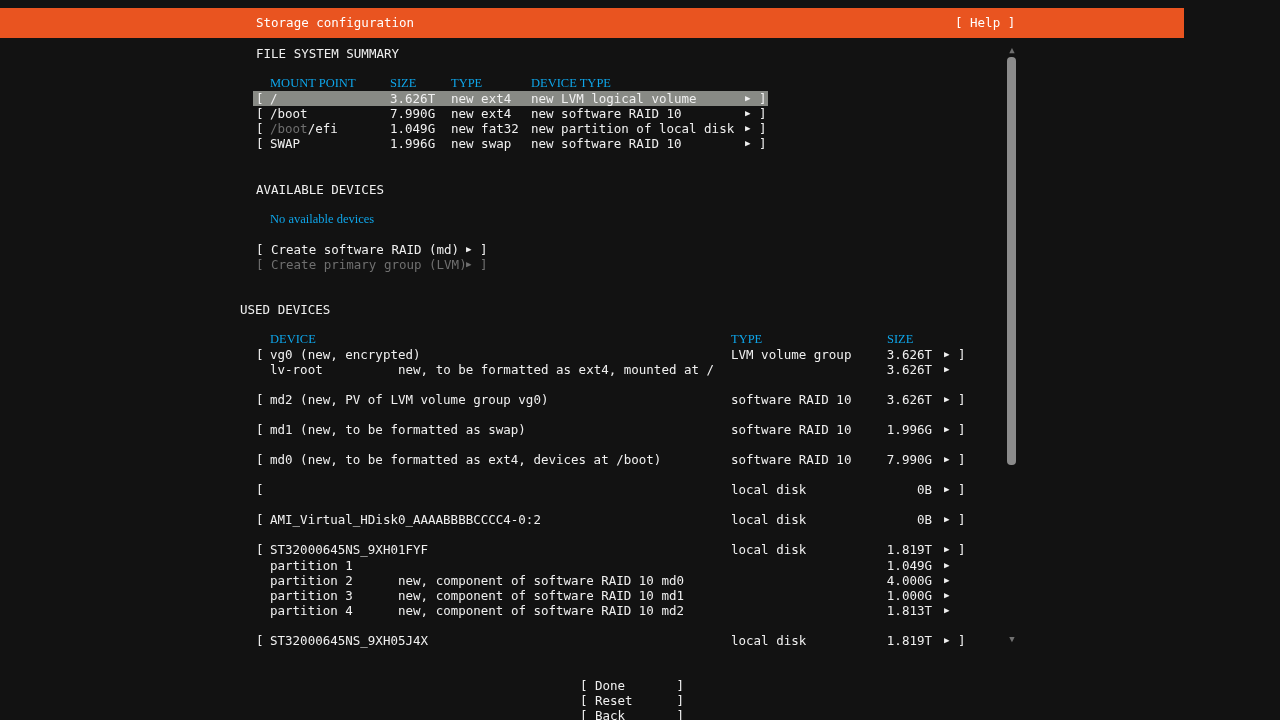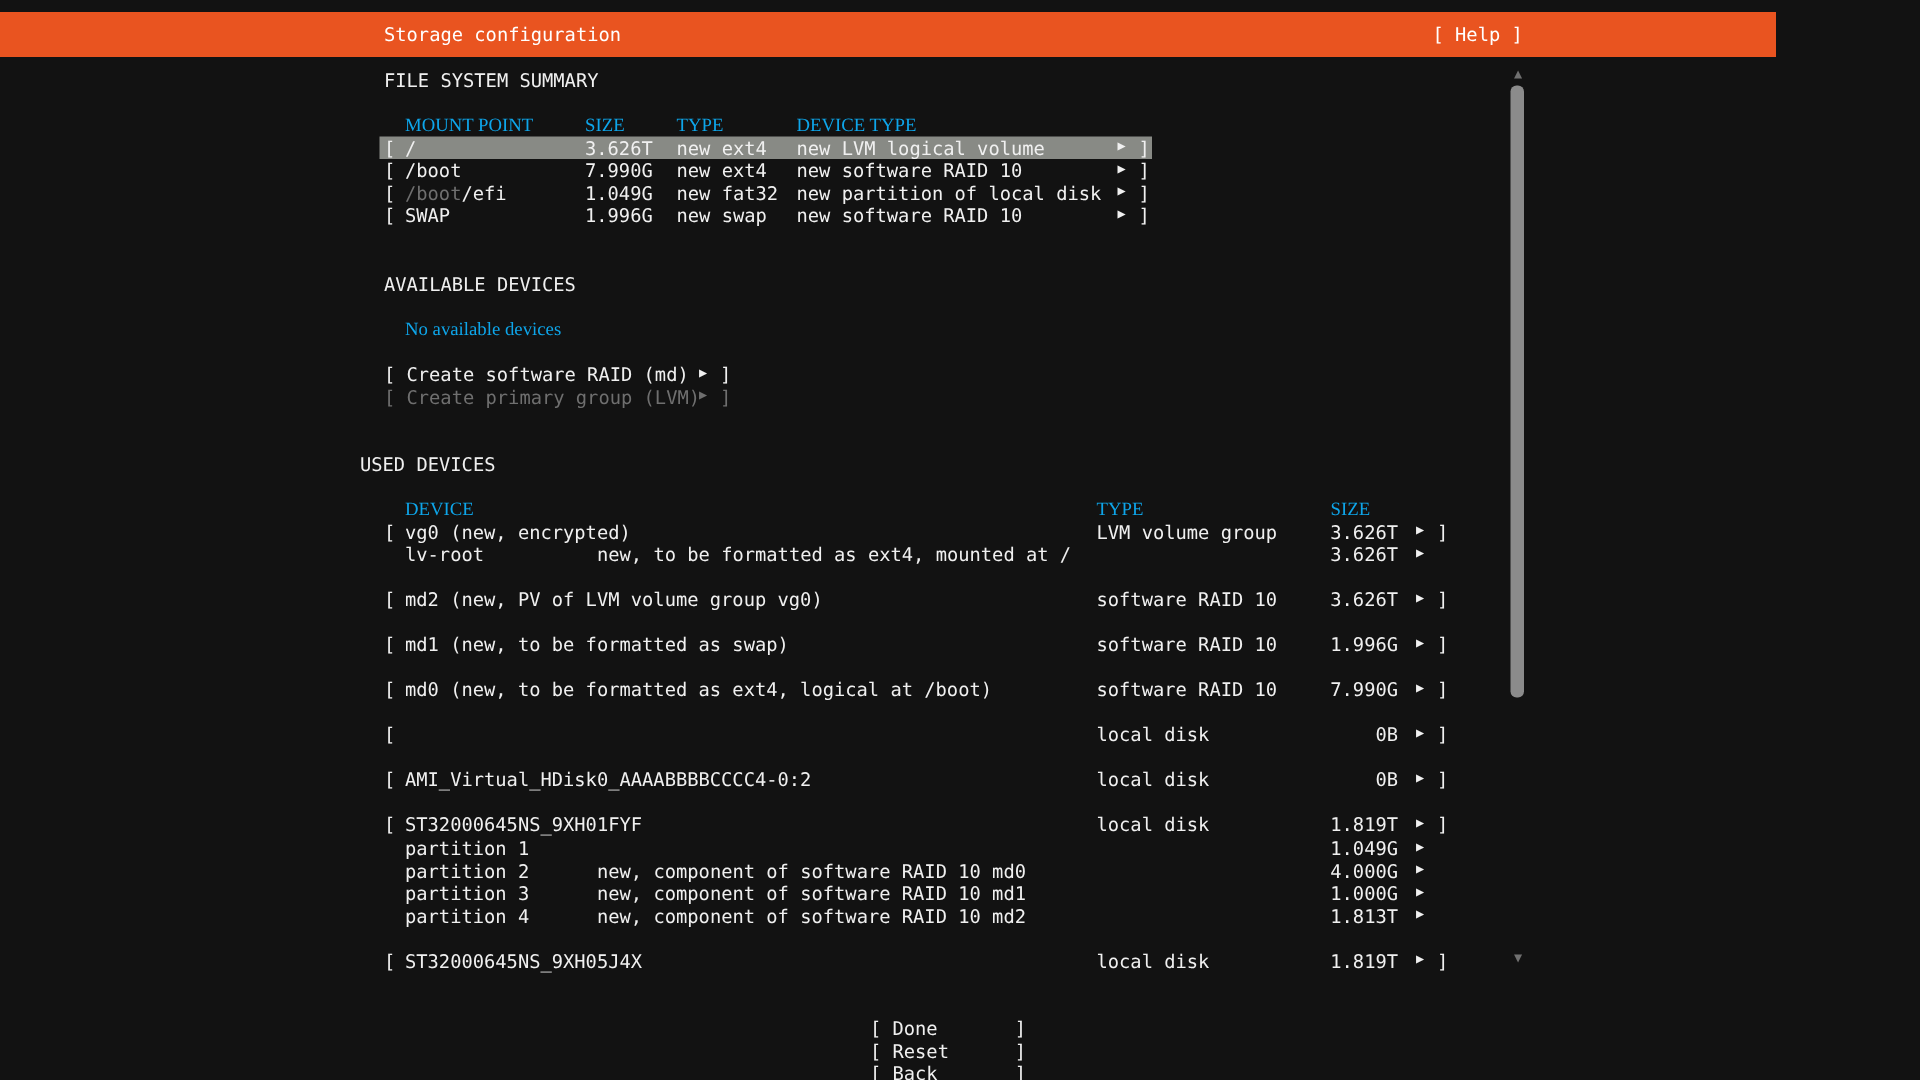--- a/index.html
+++ b/index.html
@@ -169,21 +169,21 @@
   <span class="cell u-brl">[</span>
   <span class="cell u-name">md1 (new, to be formatted as swap)</span>
   <span class="cell u-type">software RAID 10</span>
   <span class="cell u-size">1.996G</span>
   <span class="cell u-arr arrow">▶</span>
   <span class="cell u-brr">]</span>
 </div>
 
 <div class="line" style="top:452px">
   <span class="cell u-brl">[</span>
-  <span class="cell u-name">md0 (new, to be formatted as ext4, logical at /boot)</span>
+  <span class="cell u-name">md0 (new, to be formatted as ext4, devices at /boot)</span>
   <span class="cell u-type">software RAID 10</span>
   <span class="cell u-size">7.990G</span>
   <span class="cell u-arr arrow">▶</span>
   <span class="cell u-brr">]</span>
 </div>
 
 <div class="line" style="top:482px">
   <span class="cell u-brl">[</span>
   <span class="cell u-type">local disk</span>
   <span class="cell u-size">0B</span>

